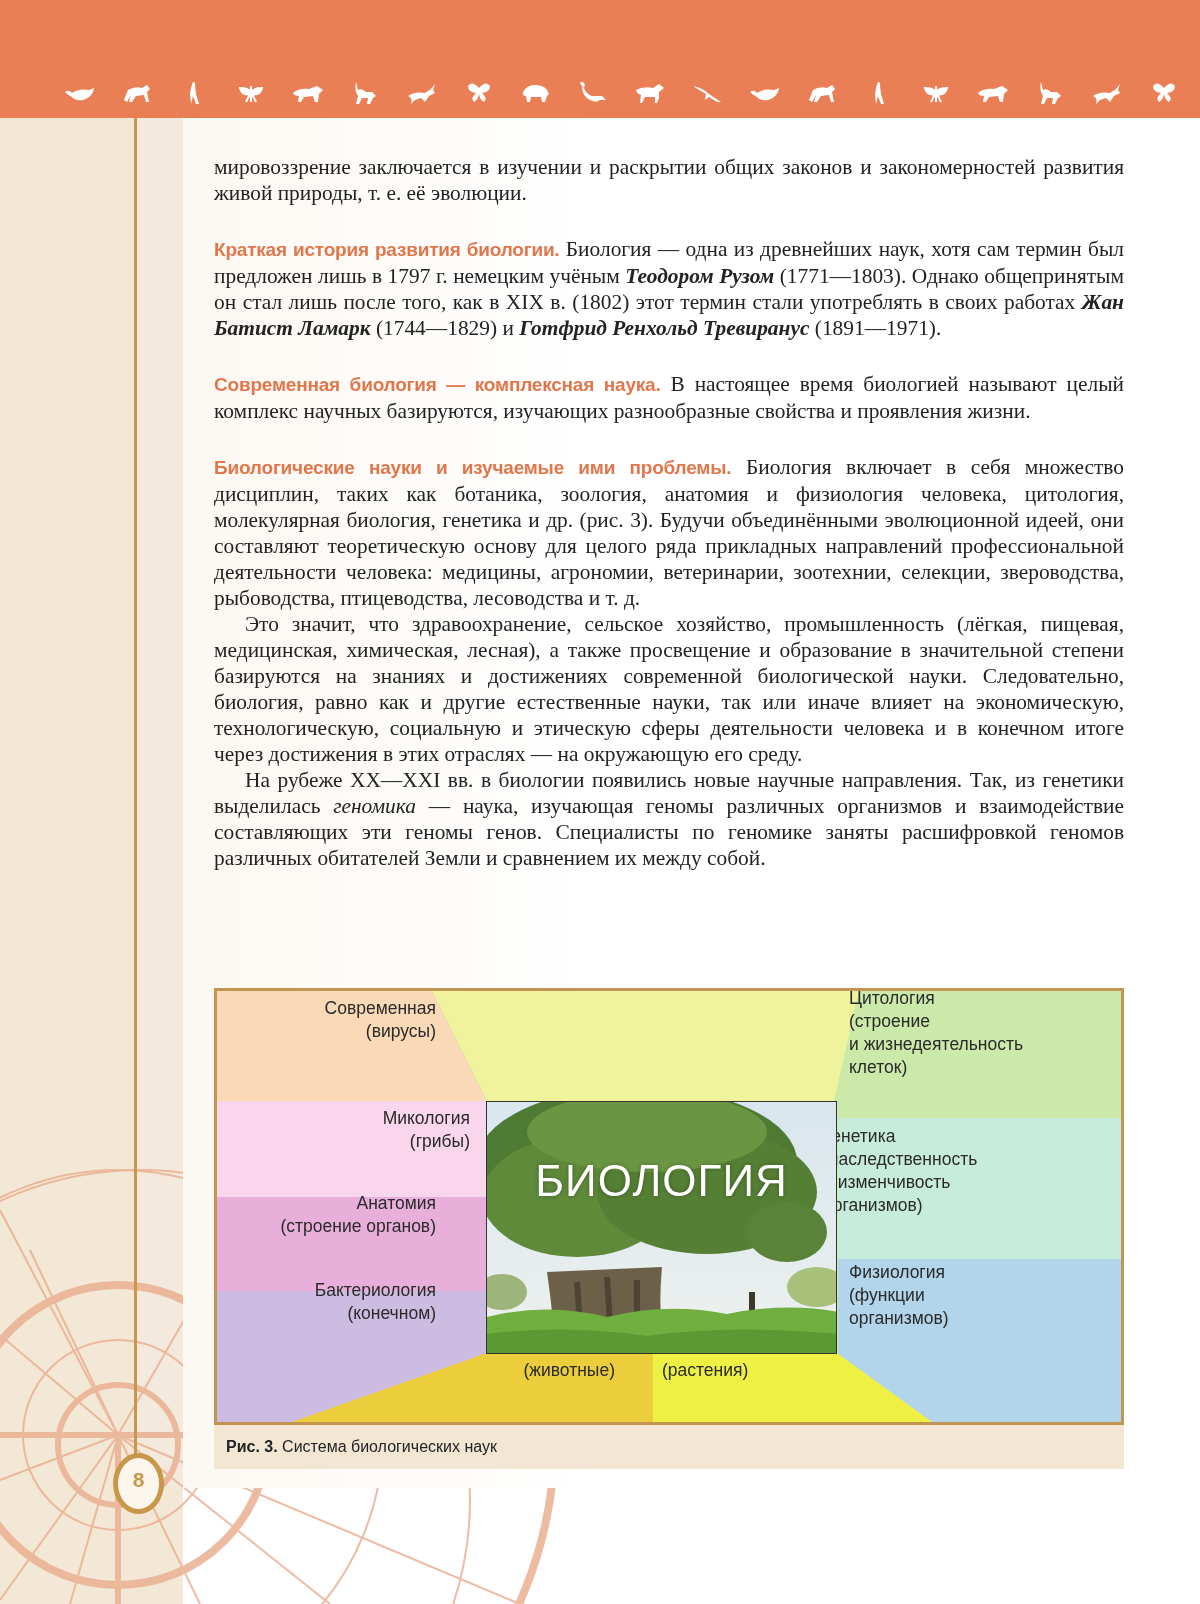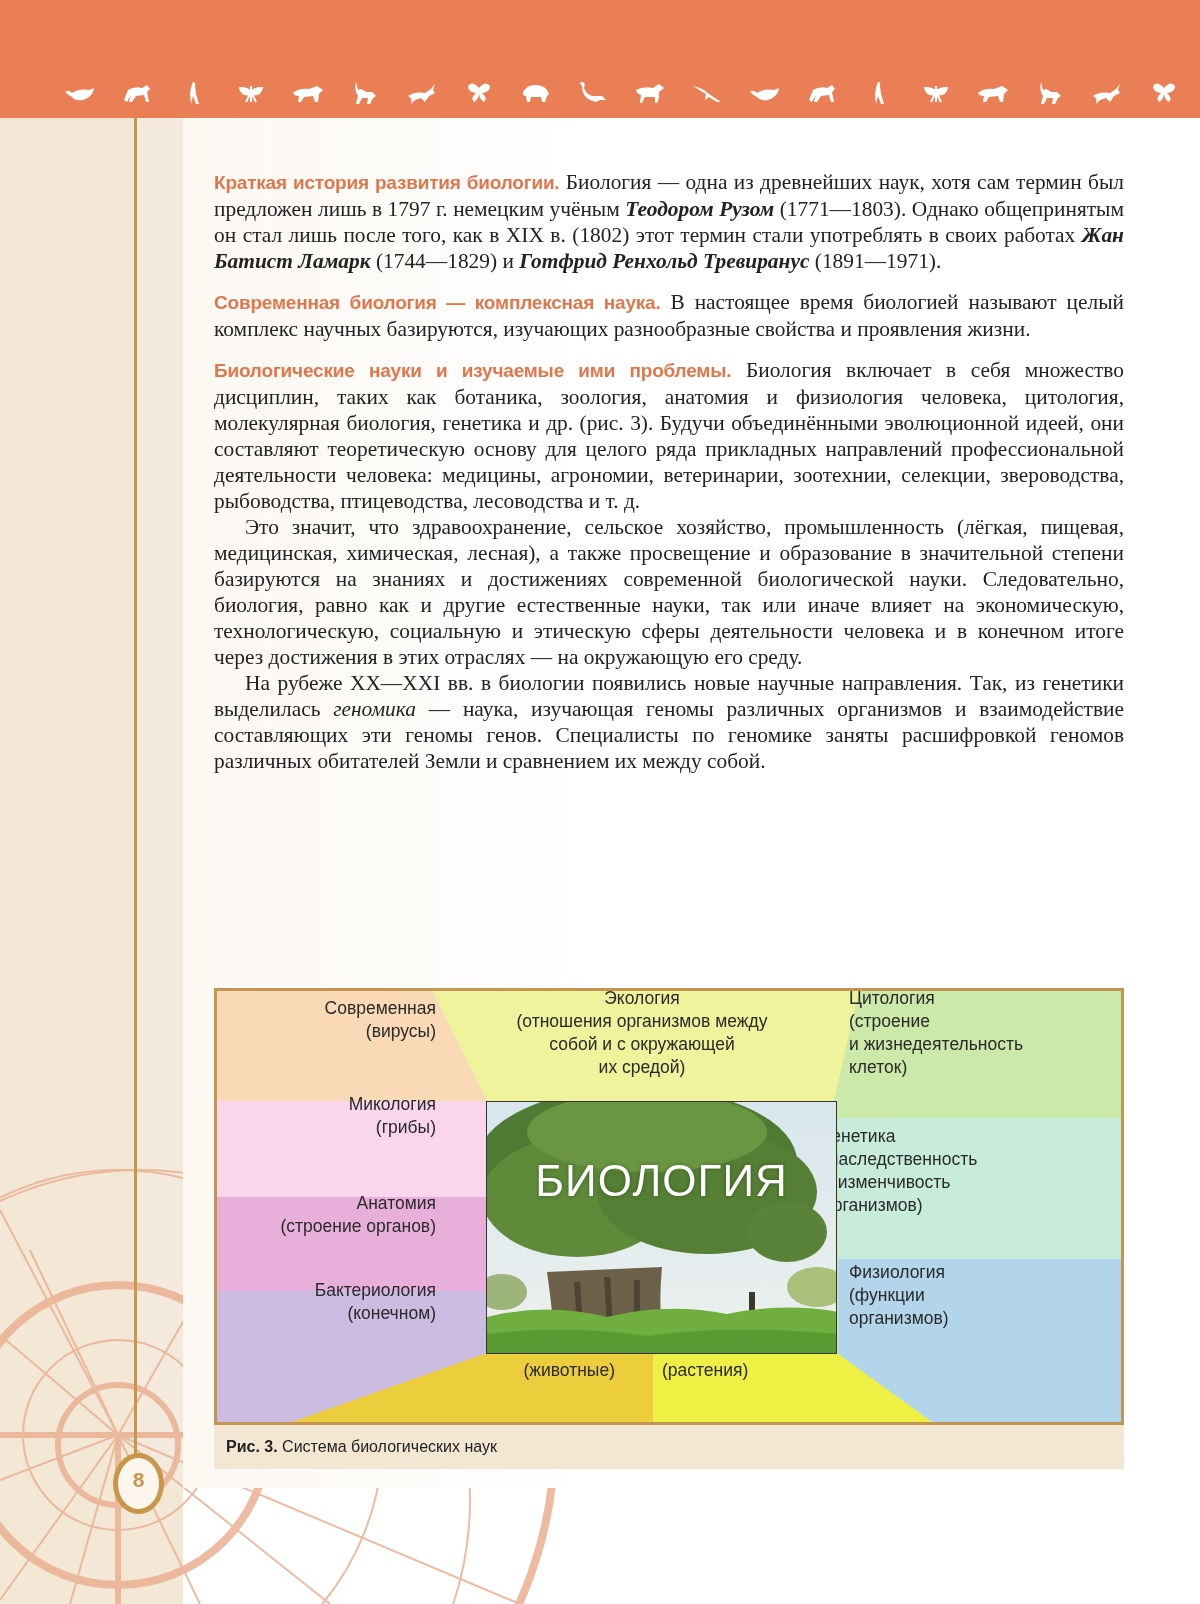--- a/index.html
+++ b/index.html
@@ -8,21 +8,21 @@
   .animals{position:absolute;left:62px;top:76px;width:1120px;height:34px;display:flex;justify-content:space-between;align-items:center;}
   .animal{width:36px;height:28px;display:flex;align-items:center;justify-content:center;}
   .animal svg{width:34px;height:26px;}
   .margin-band{position:absolute;left:0;top:118px;width:183px;height:1486px;background:linear-gradient(90deg,#f3e7d5 0%,#f3e7d5 100%);}
   .margin-inner{position:absolute;left:136px;top:118px;width:47px;height:1370px;background:#f3e9dc;}
   .margin-rule{position:absolute;left:134px;top:118px;width:3px;height:1350px;background:#c8974a;}
   .decor{position:absolute;left:0;top:1150px;width:1200px;height:454px;pointer-events:none;}
   .content-bg{position:absolute;left:183px;top:118px;width:1017px;height:1370px;background:linear-gradient(90deg,#fcf8f2 0%,#ffffff 40%);}
   .text{position:absolute;left:214px;top:154px;width:910px;font-size:21.4px;line-height:26px;text-align:justify;}
   .text p{margin:0;}
-  .text p.gap{margin-top:15px;}
+  .text p.gap{margin-top:30px;}
   .text p.indent{text-indent:31px;}
   .head{font-family:"Liberation Sans","DejaVu Sans",sans-serif;font-weight:bold;color:#e2764b;font-size:19px;letter-spacing:-0.2px;}
   .bi{font-weight:bold;font-style:italic;}
   .it{font-style:italic;}
   .figure{position:absolute;left:214px;top:988px;width:910px;height:437px;border:3px solid #c29552;box-sizing:border-box;overflow:hidden;background:#b3d5eb;}
   .figure svg.bg{position:absolute;left:0;top:0;}
   .lbl{position:absolute;font-family:"Liberation Sans","DejaVu Sans",sans-serif;font-size:17.5px;line-height:23px;color:#2a2a2a;}
   .lbl.r{text-align:right;}
   .lbl.c{text-align:center;}
   .photo{position:absolute;left:269px;top:110px;width:351px;height:253px;border:1.5px solid #333;box-sizing:border-box;overflow:hidden;}
@@ -163,20 +163,21 @@
     <line x1="118" y1="285" x2="30" y2="100" stroke-width="2"></line>
     <line x1="0" y1="285" x2="520" y2="285" stroke-width="6"></line>
     <line x1="118" y1="285" x2="118" y2="454" stroke-width="6"></line>
   </g>
 </svg>
 
 <div class="content-bg"></div>
 <div class="margin-rule"></div>
 
 <div class="text">
+  <p>мировоззрение заключается в изучении и раскрытии общих законов и закономерностей развития живой природы, т. е. её эволюции.</p>
   <p class="gap"><span class="head">Краткая история развития биологии.</span><span> Биология — одна из древнейших наук, хотя сам термин был предложен лишь в 1797 г. немецким учёным </span><span class="bi">Теодором Рузом</span><span> (1771—1803). Однако общепринятым он стал лишь после того, как в XIX в. (1802) этот термин стали употреблять в своих работах </span><span class="bi">Жан Батист Ламарк</span><span> (1744—1829) и </span><span class="bi">Готфрид Ренхольд Тревиранус</span><span> (1891—1971).</span></p>
   <p class="gap"><span class="head">Современная биология — комплексная наука.</span><span> В настоящее время биологией называют целый комплекс научных базируются, изучающих разнообразные свойства и проявления жизни.</span></p>
   <p class="gap"><span class="head">Биологические науки и изучаемые ими проблемы.</span><span> Биология включает в себя множество дисциплин, таких как ботаника, зоология, анатомия и физиология человека, цитология, молекулярная биология, генетика и др. (рис. 3). Будучи объединёнными эволюционной идеей, они составляют теоретическую основу для целого ряда прикладных направлений профессиональной деятельности человека: медицины, агрономии, ветеринарии, зоотехнии, селекции, звероводства, рыбоводства, птицеводства, лесоводства и т. д.</span></p>
   <p class="indent">Это значит, что здравоохранение, сельское хозяйство, промышленность (лёгкая, пищевая, медицинская, химическая, лесная), а также просвещение и образование в значительной степени базируются на знаниях и достижениях современной биологической науки. Следовательно, биология, равно как и другие естественные науки, так или иначе влияет на экономическую, технологическую, социальную и этическую сферы деятельности человека и в конечном итоге через достижения в этих отраслях — на окружающую его среду.</p>
   <p class="indent"><span>На рубеже XX—XXI вв. в биологии появились новые научные направления. Так, из генетики выделилась </span><span class="it">геномика</span><span> — наука, изучающая геномы различных организмов и взаимодействие составляющих эти геномы генов. Специалисты по геномике заняты расшифровкой геномов различных обитателей Земли и сравнением их между собой.</span></p>
 </div>
 
 <div class="figure">
   <svg class="bg" width="904" height="431" viewBox="0 0 904 431">
 
@@ -195,33 +196,27 @@
     <rect x="270" y="110" width="351" height="253" fill="#cbe9a8"></rect>
 
     <polygon points="75,431 270,362 436,362 436,431" fill="#ecce3c"></polygon>
     <polygon points="436,362 620,362 715,431 436,431" fill="#eef043"></polygon>
   </svg>
 
   <div class="lbl r" style="left:0;top:6px;width:219px;">
     <div>Современная</div>
     <div>(вирусы)</div>
   </div>
-  <div class="lbl c" style="left:250px;top:-4px;width:350px;">
-    <div>Экология</div>
-    <div>(отношения организмов между</div>
-    <div>собой и с окружающей</div>
-    <div>их средой)</div>
-  </div>
   <div class="lbl" style="left:632px;top:-4px;width:260px;">
     <div>Цитология</div>
     <div>(строение</div>
     <div>и жизнедеятельность</div>
     <div>клеток)</div>
   </div>
-  <div class="lbl r" style="left:0;top:102px;width:219px;">
+  <div class="lbl r" style="left:0;top:116px;width:219px;padding-left:34px;">
     <div>Микология</div>
     <div>(грибы)</div>
   </div>
   <div class="lbl r" style="left:0;top:201px;width:219px;">
     <div>Анатомия</div>
     <div>(строение органов)</div>
   </div>
   <div class="lbl r" style="left:0;top:288px;width:219px;">
     <div>Бактериология</div>
     <div>(конечном)</div>

